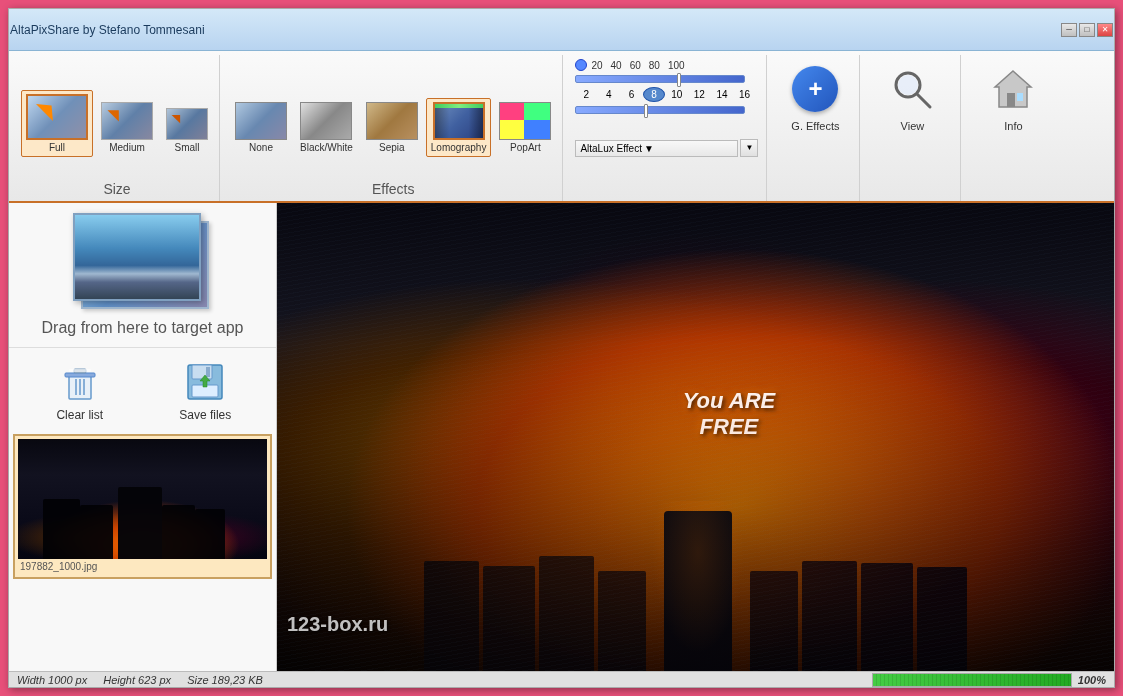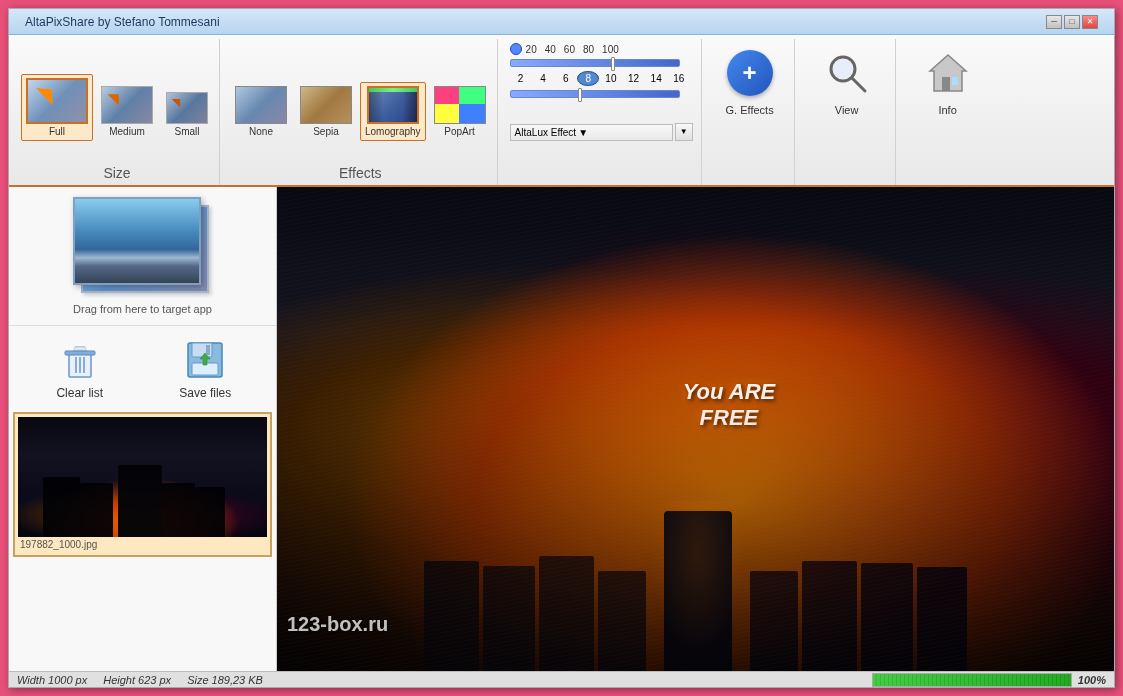--- a/index.html
+++ b/index.html
@@ -23,25 +23,25 @@
       background: #f0f0f0;
       border: 1px solid #aaa;
       box-shadow: 2px 2px 8px rgba(0,0,0,0.4);
       display: flex;
       flex-direction: column;
     }
 
     
     .title-bar {
       background: linear-gradient(to bottom, #d4e8f8, #b8d4f0);
-      height: 26px;
+      height: 42px;
       display: flex;
       align-items: center;
       justify-content: space-between;
-      padding: 0 16px;
+      padding: 0 1px;
       border-bottom: 1px solid #8ab4d4;
       flex-shrink: 0;
     }
     .title-bar-text {
       font-size: 12px;
       color: #1a3a5c;
       font-weight: normal;
     }
     .window-controls {
       display: flex;
@@ -207,21 +207,21 @@
     .drag-preview-front {
       position: absolute;
       top: 0;
       left: 0;
       width: 128px;
       height: 88px;
       background: linear-gradient(135deg, #c0e8f8, #80b8e8, #a0a8c8);
       border: 2px solid #80a0c0;
       box-shadow: 2px 2px 6px rgba(0,0,0,0.3);
     }
-    .drag-text { font-size: 11px; color: #555; text-align: center; }
+    .drag-text { font-size: 16px; color: #555; text-align: center; }
 
     
     .action-buttons {
       display: flex;
       gap: 8px;
       padding: 8px 12px;
       justify-content: space-around;
     }
 
     .action-btn {
@@ -467,20 +467,25 @@
 
     <div class="ribbon-group">
       <div class="ribbon-items-row">
 
         <div class="effect-thumb">
           <div class="effect-preview" style="width:52px;height:38px;background:linear-gradient(135deg,#b0c8e0,#6888b0,#8888a8);">
           </div>
           <span class="thumb-label">None</span>
         </div>
 
+        <div class="effect-thumb">
+          <div class="effect-preview" style="width:52px;height:38px;background:linear-gradient(135deg,#e0e0e0,#888,#aaa);">
+          </div>
+          <span class="thumb-label">Black/White</span>
+        </div>
 
         <div class="effect-thumb">
           <div class="effect-preview" style="width:52px;height:38px;background:linear-gradient(135deg,#d0b888,#a07840,#b89060);">
           </div>
           <span class="thumb-label">Sepia</span>
         </div>
 
         <div class="effect-thumb selected">
           <div class="effect-preview" style="width:52px;height:38px;border:2px solid #c87028;background:linear-gradient(135deg,#7090c0 0%,#4060a0 50%,#2a4080 100%);position:relative;overflow:hidden;">
             <div style="position:absolute;top:0;left:0;right:0;bottom:0;background:linear-gradient(to right, rgba(0,0,0,0.4) 0%, transparent 30%, transparent 70%, rgba(0,0,0,0.4) 100%);"></div>

